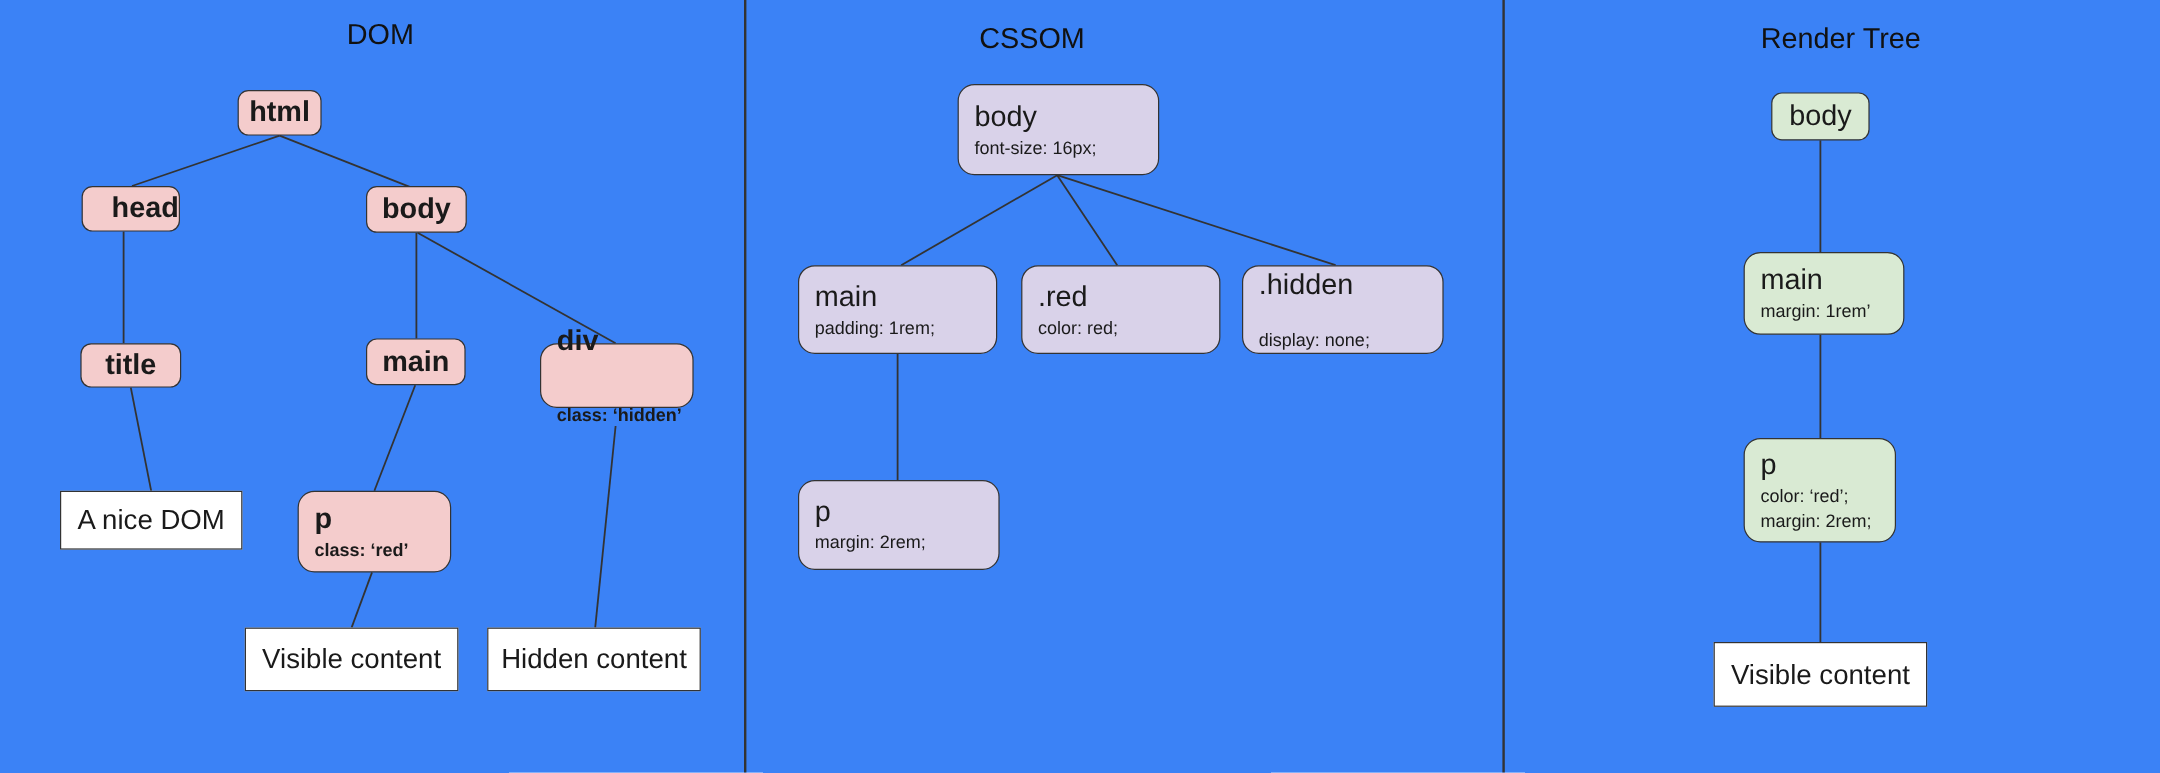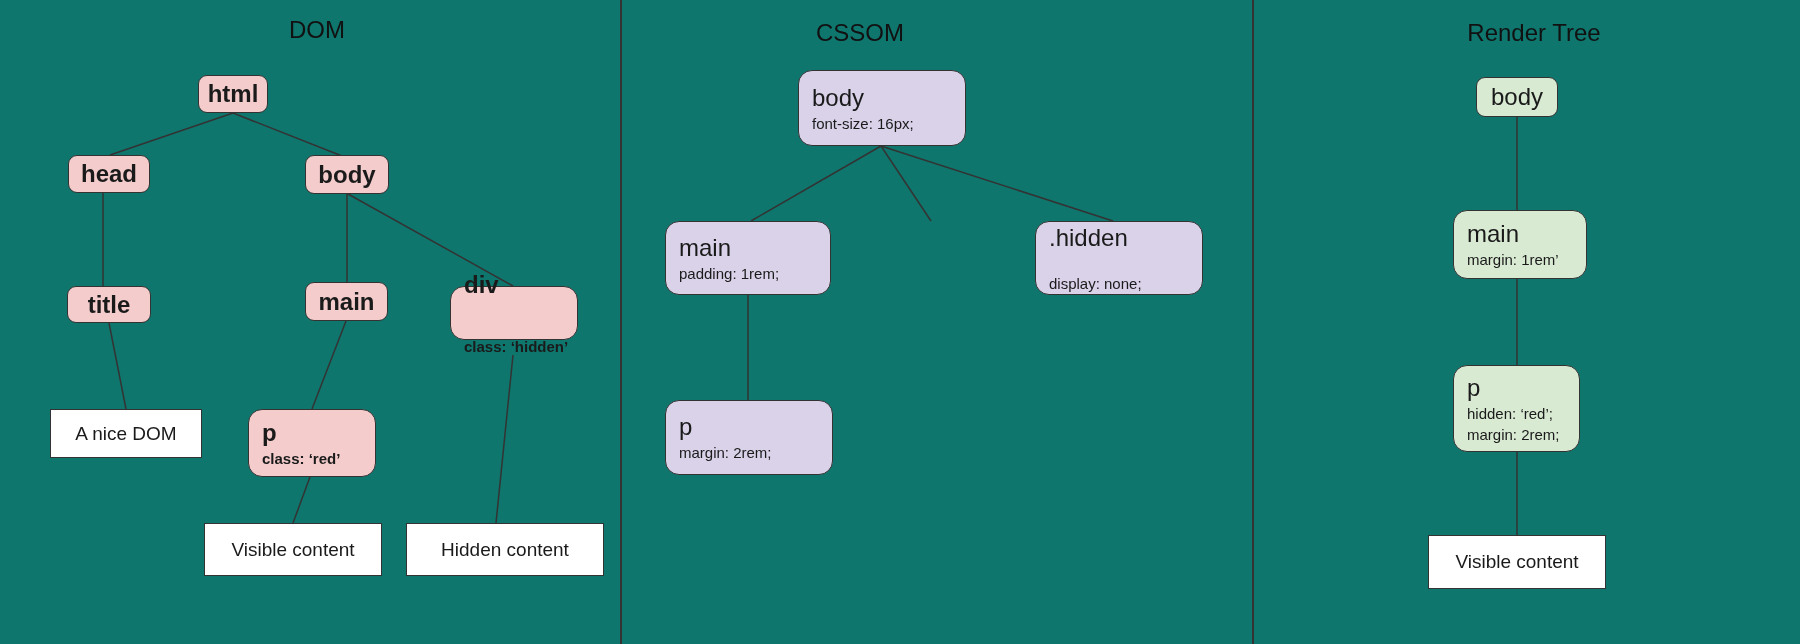--- a/index.html
+++ b/index.html
@@ -1,18 +1,18 @@
 <!DOCTYPE html>
 <html><head>
 <meta charset="utf-8">
 <style>
   html,body{margin:0;padding:0;background:#ffffff;}
   .canvas{
     position:relative;width:1800px;height:644px;overflow:hidden;
-    font-family:"Liberation Sans", sans-serif;color:#1a1a1a;background:#0f766e;
+    font-family:"Liberation Sans", sans-serif;color:#1a1a1a;background:#3b82f6;
   }
   .edges{position:absolute;left:0;top:0;width:1800px;height:644px;}
   .divider{position:absolute;top:0;width:2px;height:644px;background:#333333;}
   .panel-title{
     position:absolute;transform:translateX(-50%);
     font-size:24px;line-height:26px;white-space:nowrap;color:#111111;
   }
   .node{
     position:absolute;box-sizing:border-box;border:1.5px solid #333333;
     display:flex;flex-direction:column;justify-content:center;
@@ -20,21 +20,21 @@
   .node.center{align-items:center;border-radius:9px;}
   .node.detail{align-items:flex-start;padding:6px 13px;border-radius:14px;}
   .node.pink{background:#f4cccc;font-weight:bold;}
   .node.purple{background:#d9d2e9;}
   .node.green{background:#d9ead3;}
   .nlabel{font-size:24px;line-height:30px;white-space:nowrap;}
   .nsub{font-size:15px;line-height:21px;white-space:nowrap;}
   .leaf{
     position:absolute;box-sizing:border-box;border:1.5px solid #333333;background:#ffffff;
     display:flex;align-items:center;justify-content:center;
-    font-size:19px;white-space:nowrap;
+    font-size:23px;white-space:nowrap;
   }
 </style>
 </head>
 <body>
 
 <div class="canvas">
 
   <svg class="edges" viewBox="0 0 1800 644">
 
     <line x1="233" y1="113" x2="110" y2="155" stroke="#333333" stroke-width="1.5"></line>
@@ -59,21 +59,21 @@
 
   <div class="divider" style="left:620px;"></div>
   <div class="divider" style="left:1252px;"></div>
 
   <div class="panel-title" style="left:317px;top:17px;">DOM</div>
 
   <div class="node pink center" style="left:198px;top:75px;width:70px;height:38px;">
     <div class="nlabel">html</div>
   </div>
 
-  <div class="node pink center" style="left:68px;top:155px;width:82px;height:38px;">
+  <div class="node pink center" style="left:68px;top:155px;width:82px;height:38px;align-items:flex-end;">
     <div class="nlabel">head</div>
   </div>
 
   <div class="node pink center" style="left:305px;top:155px;width:84px;height:39px;">
     <div class="nlabel">body</div>
   </div>
 
   <div class="node pink center" style="left:67px;top:286px;width:84px;height:37px;">
     <div class="nlabel">title</div>
   </div>
@@ -87,34 +87,38 @@
     <div class="nsub">class: ‘hidden’</div>
   </div>
 
   <div class="node pink detail" style="left:248px;top:409px;width:128px;height:68px;">
     <div class="nlabel">p</div>
     <div class="nsub">class: ‘red’</div>
   </div>
 
   <div class="leaf" style="left:50px;top:409px;width:152px;height:49px;">A nice DOM</div>
   <div class="leaf" style="left:204px;top:523px;width:178px;height:53px;">Visible content</div>
-  <div class="leaf" style="left:406px;top:523px;width:198px;height:53px;">Hidden content</div>
+  <div class="leaf" style="left:406px;top:523px;width:178px;height:53px;">Hidden content</div>
 
   <div class="panel-title" style="left:860px;top:20px;">CSSOM</div>
 
   <div class="node purple detail" style="left:798px;top:70px;width:168px;height:76px;">
     <div class="nlabel">body</div>
     <div class="nsub">font-size: 16px;</div>
   </div>
 
   <div class="node purple detail" style="left:665px;top:221px;width:166px;height:74px;">
     <div class="nlabel">main</div>
     <div class="nsub">padding: 1rem;</div>
   </div>
 
+  <div class="node purple detail" style="left:851px;top:221px;width:166px;height:74px;">
+    <div class="nlabel">.red</div>
+    <div class="nsub">color: red;</div>
+  </div>
 
   <div class="node purple detail" style="left:1035px;top:221px;width:168px;height:74px;gap:20px;">
     <div class="nlabel">.hidden</div>
     <div class="nsub">display: none;</div>
   </div>
 
   <div class="node purple detail" style="left:665px;top:400px;width:168px;height:75px;">
     <div class="nlabel">p</div>
     <div class="nsub">margin: 2rem;</div>
   </div>
@@ -125,19 +129,19 @@
     <div class="nlabel">body</div>
   </div>
 
   <div class="node green detail" style="left:1453px;top:210px;width:134px;height:69px;">
     <div class="nlabel">main</div>
     <div class="nsub">margin: 1rem’</div>
   </div>
 
   <div class="node green detail" style="left:1453px;top:365px;width:127px;height:87px;">
     <div class="nlabel">p</div>
-    <div class="nsub">hidden: ‘red’;</div>
+    <div class="nsub">color: ‘red’;</div>
     <div class="nsub">margin: 2rem;</div>
   </div>
 
   <div class="leaf" style="left:1428px;top:535px;width:178px;height:54px;">Visible content</div>
 
 </div>
 
 </body></html>

